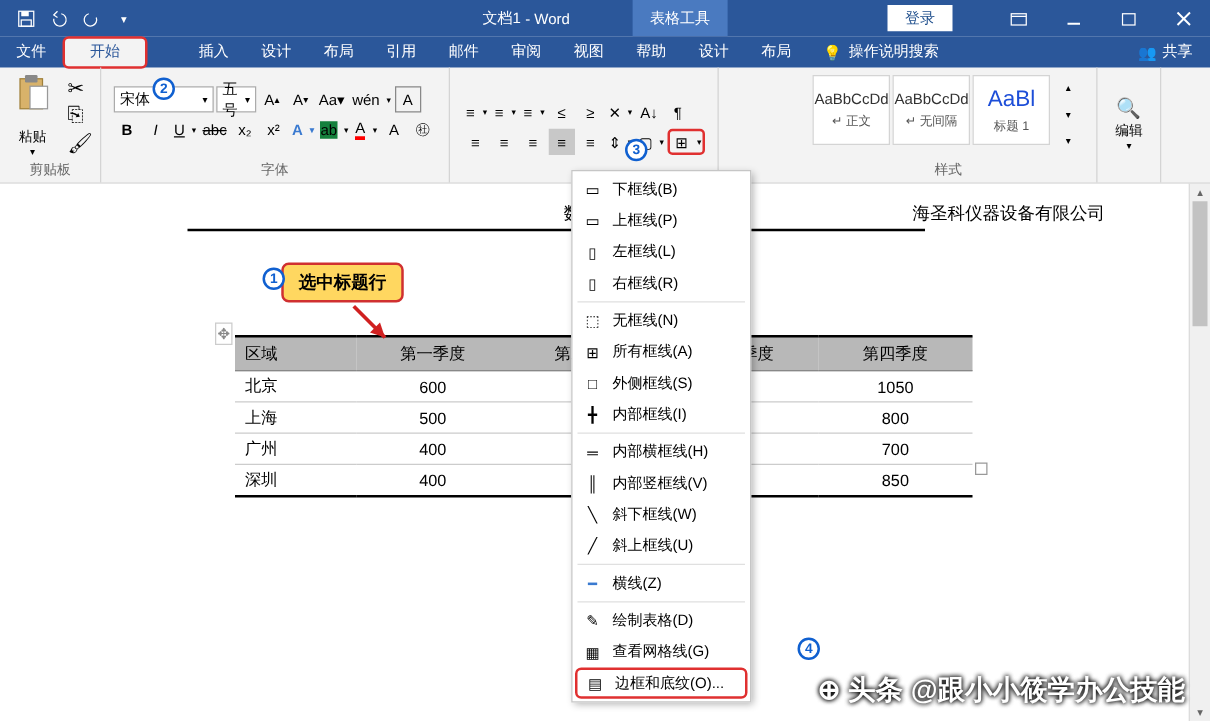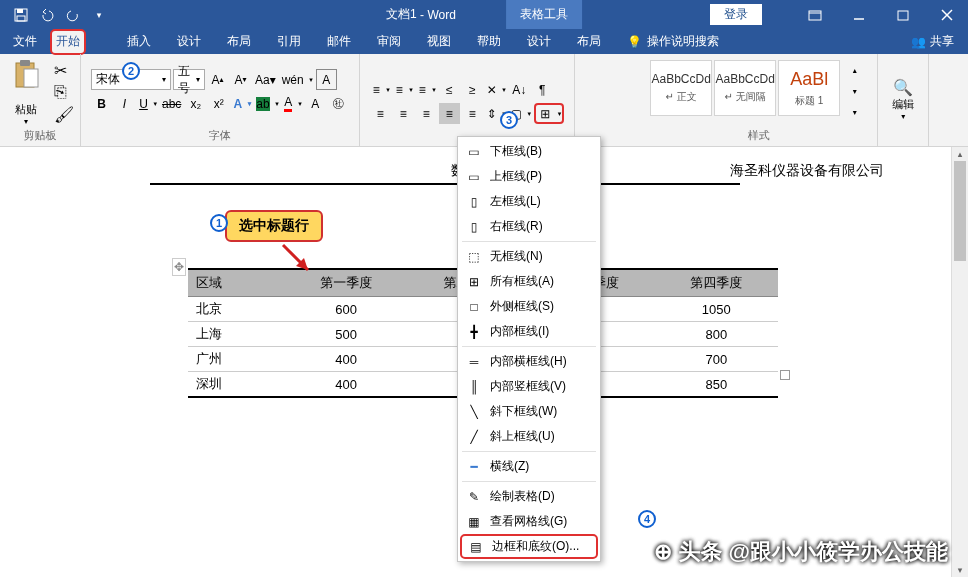--- a/index.html
+++ b/index.html
@@ -9,21 +9,21 @@
 .qat-btn{width:22px;height:22px;display:flex;align-items:center;justify-content:center;cursor:pointer}
 .title-center{position:absolute;left:50%;transform:translateX(-50%);display:flex;align-items:center}
 .title-right{margin-left:auto;display:flex;align-items:center;gap:2px}
 .table-tools{background:#4a7ac0;padding:0 14px;height:29px;display:flex;align-items:center;margin-left:50px}
 .login-btn{background:#fff;color:#1e4e8c;padding:2px 14px;font-size:12px;cursor:pointer;margin-right:30px}
 .win-btn{width:42px;height:29px;display:flex;align-items:center;justify-content:center;cursor:pointer}
 .win-btn svg{stroke:#fff;fill:none}
 .tabs{height:25px;background:#2b579a;display:flex;align-items:center;color:#fff;font-size:12px;position:relative}
 .tab{padding:0 13px;height:25px;display:flex;align-items:center;cursor:pointer}
 .tab.active{background:#f3f3f3;color:#2b579a}
-.tab.highlighted{border:2px solid #e03030;border-radius:5px;height:26px;padding:0 4px}
+.tab.highlighted{border:2px solid #e03030;border-radius:5px;height:26px;padding:0 20px}
 .share-btn{margin-left:auto;padding:0 14px;display:flex;align-items:center;gap:4px}
 .ribbon{height:93px;background:#f3f3f3;border-bottom:1px solid #d4d4d4;display:flex}
 .ribbon-group{border-right:1px solid #d4d4d4;padding:3px 6px 0;display:flex;flex-direction:column;position:relative}
 .ribbon-group-label{font-size:11px;color:#666;text-align:center;padding:2px 0 3px}
 .ribbon-body{flex:1;display:flex;align-items:center;gap:4px}
 .paste-big{display:flex;flex-direction:column;align-items:center;padding:0 4px}
 .paste-icon{width:32px;height:32px;display:flex;align-items:center;justify-content:center}
 .paste-label{font-size:11px;margin-top:12px}
 .clip-side{display:flex;flex-direction:column;gap:4px;padding-left:4px}
 .clip-btn{width:20px;height:18px}
@@ -31,21 +31,21 @@
 .font-row{display:flex;gap:2px;align-items:center}
 .font-name{width:80px;height:21px;border:1px solid #ababab;background:#fff;font-size:12px;padding:0 4px;display:flex;align-items:center}
 .font-size{width:32px;height:21px;border:1px solid #ababab;background:#fff;font-size:12px;padding:0 4px;display:flex;align-items:center}
 .rbtn{height:21px;min-width:21px;display:flex;align-items:center;justify-content:center;font-size:12px;padding:0 2px;cursor:pointer}
 .rbtn.with-arrow{padding-right:10px;position:relative}
 .rbtn.with-arrow::after{content:"▾";font-size:7px;position:absolute;right:1px}
 .para-section{display:flex;flex-direction:column;gap:3px;padding:0 4px}
 .styles-section{display:flex;gap:2px;padding:0 4px}
 .style-btn{width:62px;height:56px;border:1px solid #d4d4d4;background:#fff;display:flex;flex-direction:column;align-items:center;justify-content:center;cursor:pointer}
 .style-preview{font-size:12px;color:#333}
-.style-preview.big{font-size:18px;color:#c2410c}
+.style-preview.big{font-size:18px;color:#1d4ed8}
 .style-name{font-size:10px;color:#555;margin-top:4px}
 .style-arrows{display:flex;flex-direction:column;justify-content:space-around;padding:0 2px}
 .edit-section{display:flex;flex-direction:column;align-items:center;padding:0 8px}
 .callout-num{width:18px;height:18px;border-radius:50%;background:#fff;border:2px solid #1060d0;color:#1060d0;font-size:11px;font-weight:bold;display:flex;align-items:center;justify-content:center;position:absolute;z-index:50}
 .doc-area{position:absolute;top:147px;left:0;right:17px;bottom:0;background:#fff;overflow:hidden}
 .page-content{padding:10px 80px 0 150px;position:relative}
 .doc-title{text-align:center;padding:5px 0 3px 110px;font-size:14px;border-bottom:2px solid #000;width:590px}
 .company-text{position:absolute;right:67px;top:15px;font-size:14px}
 .balloon{position:absolute;left:225px;top:210px;background:#ffd760;border:2px solid #d03030;border-radius:6px;padding:5px 12px;font-size:14px;font-weight:bold;z-index:30}
 .arrow-red{position:absolute;left:278px;top:240px;z-index:29}

